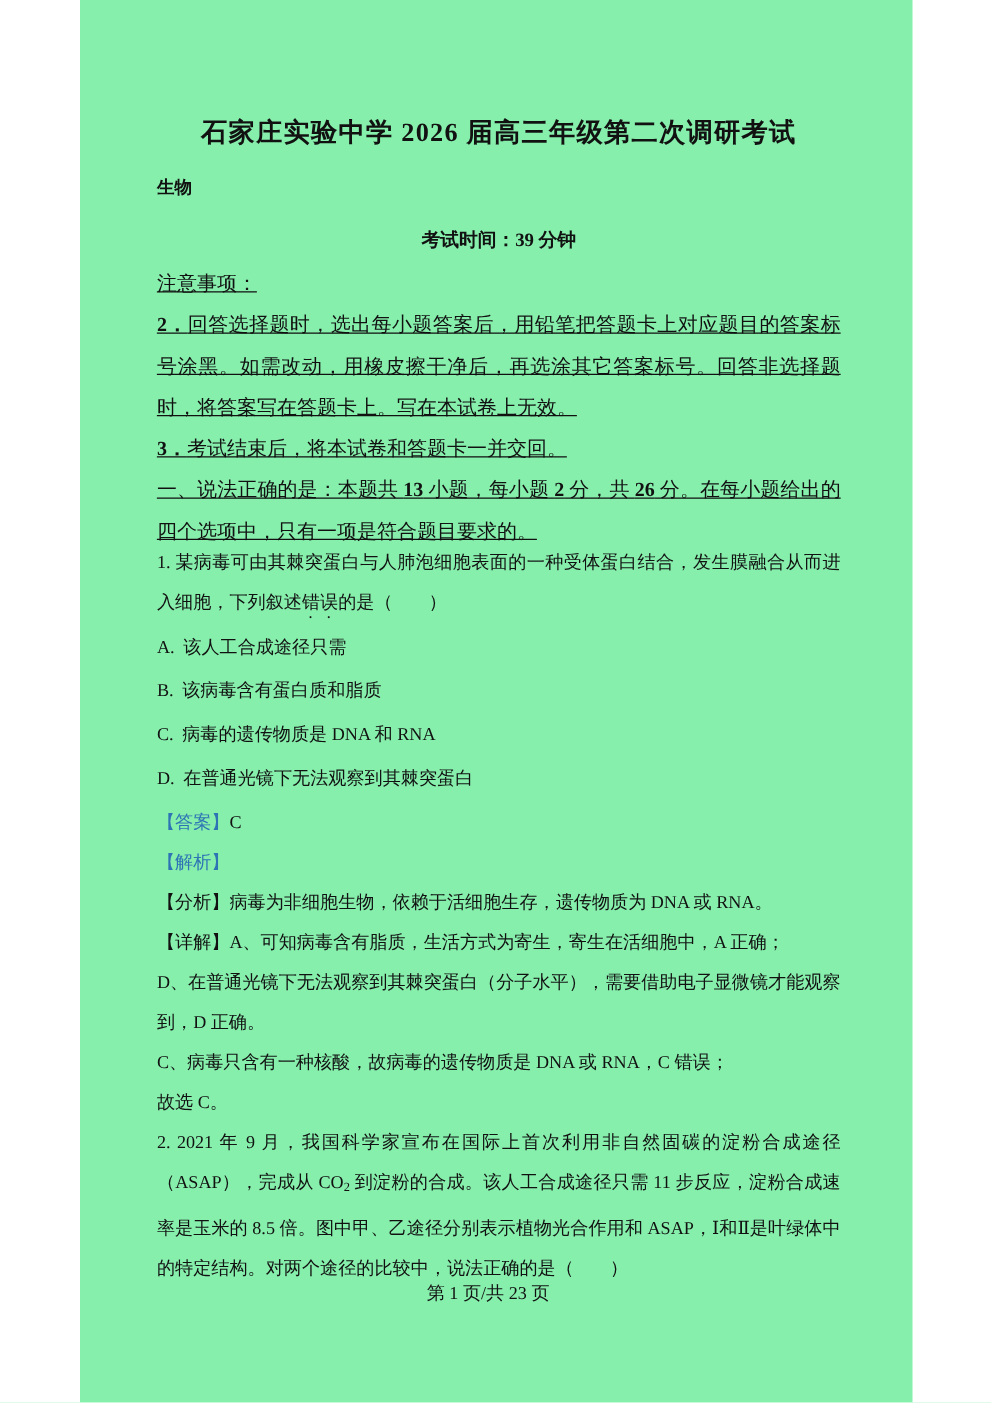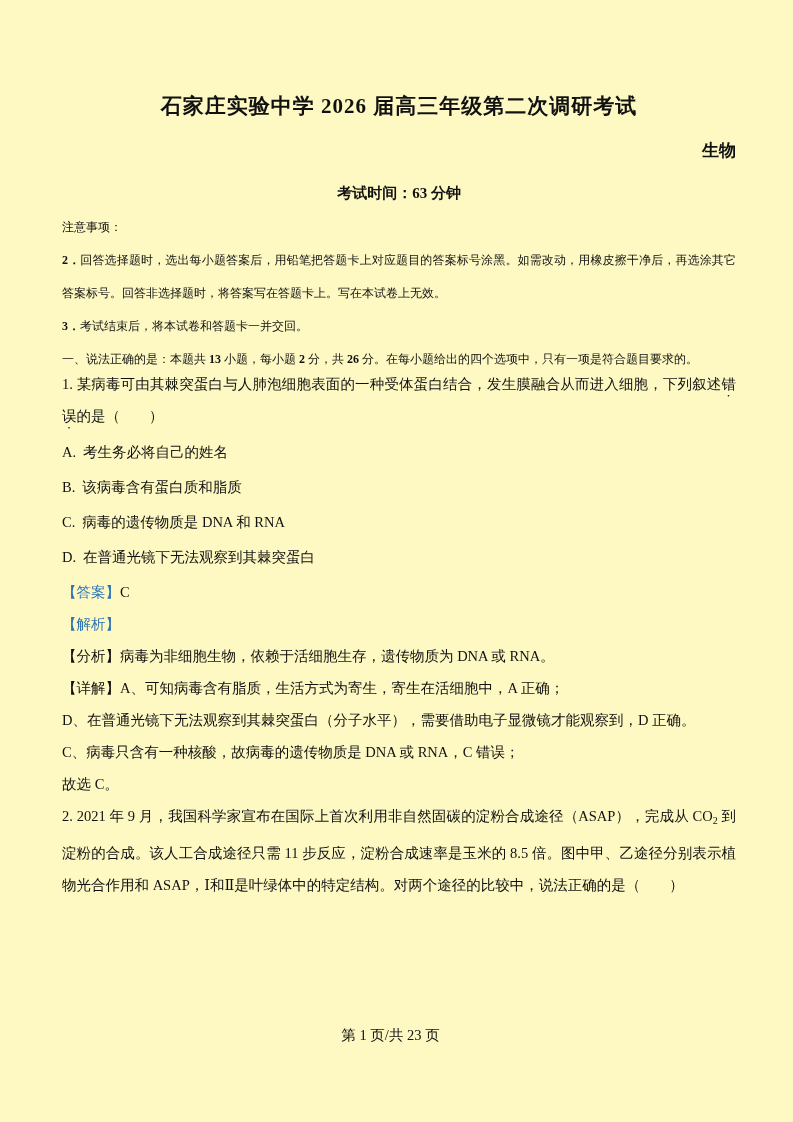--- a/index.html
+++ b/index.html
@@ -1,52 +1,53 @@
 <!DOCTYPE html>
 <html><head>
 <meta charset="utf-8">
 <style>
   * { margin: 0; padding: 0; box-sizing: border-box; }
   html, body { background: #ffffff; }
   .page {
     position: relative;
-    width: 793px;
+    width: 666px;
     height: 1122px;
     margin: 0 auto;
-    background: #fef9c3;
+    background: #86efac;
     color: #111111;
     font-family: "Liberation Serif", "DejaVu Serif", serif;
     padding: 94px 57px 0 62px;
     overflow: hidden;
   }
   .title {
     text-align: center;
     font-size: 21px;
     font-weight: bold;
     line-height: 24px;
     letter-spacing: 1px;
   }
   .subject {
-    text-align: right;
-    font-size: 17px;
+    text-align: left;
+    font-size: 14px;
     font-weight: bold;
     line-height: 25px;
     margin-top: 20px;
   }
   .exam-time {
     text-align: center;
     font-size: 15px;
     font-weight: bold;
     line-height: 20px;
     margin-top: 20px;
   }
   .body-p {
-    font-size: 12px;
+    font-size: 16px;
     line-height: 33px;
     text-align: justify;
+    text-decoration: underline;
   }
   .notice-head { margin-top: 8px; }
   .q-p {
     font-size: 14.5px;
     line-height: 32px;
     text-align: justify;
   }
   .tight { margin-top: -8px; }
   .option-p {
     font-size: 14.5px;
@@ -76,34 +77,34 @@
   }
   b { font-weight: bold; }
 </style>
 </head>
 <body>
 
 <div class="page">
 
   <div class="title">石家庄实验中学 2026 届高三年级第二次调研考试</div>
   <div class="subject">生物</div>
-  <div class="exam-time">考试时间：63 分钟</div>
+  <div class="exam-time">考试时间：39 分钟</div>
 
   <p class="body-p notice-head">注意事项：</p>
 
 
   <p class="body-p"><b>2．</b><span>回答选择题时，选出每小题答案后，用铅笔把答题卡上对应题目的答案标号涂黑。如需改动，用橡皮擦干净后，再选涂其它答案标号。回答非选择题时，将答案写在答题卡上。写在本试卷上无效。</span></p>
 
   <p class="body-p"><b>3．</b><span>考试结束后，将本试卷和答题卡一并交回。</span></p>
 
   <p class="body-p"><span>一、说法正确的是：本题共 </span><b>13</b><span> 小题，每小题 </span><b>2</b><span> 分，共 </span><b>26</b><span> 分。在每小题给出的四个选项中，只有一项是符合题目要求的。</span></p>
 
   <p class="q-p tight"><span>1. 某病毒可由其棘突蛋白与人肺泡细胞表面的一种受体蛋白结合，发生膜融合从而进入细胞，下列叙述</span><span class="emph">错误</span><span>的是（　　）</span></p>
 
-  <p class="option-p"><span class="opt-label">A.</span><span>考生务必将自己的姓名</span></p>
+  <p class="option-p"><span class="opt-label">A.</span><span>该人工合成途径只需</span></p>
   <p class="option-p"><span class="opt-label">B.</span><span>该病毒含有蛋白质和脂质</span></p>
   <p class="option-p"><span class="opt-label">C.</span><span>病毒的遗传物质是 DNA 和 RNA</span></p>
   <p class="option-p"><span class="opt-label">D.</span><span>在普通光镜下无法观察到其棘突蛋白</span></p>
 
   <p class="q-p ans-p"><span class="blue">【答案】</span><span>C</span></p>
 
   <p class="q-p"><span class="blue">【解析】</span></p>
 
   <p class="q-p"><span>【分析】</span><span>病毒为非细胞生物，依赖于活细胞生存，遗传物质为 DNA 或 RNA。</span></p>
 

